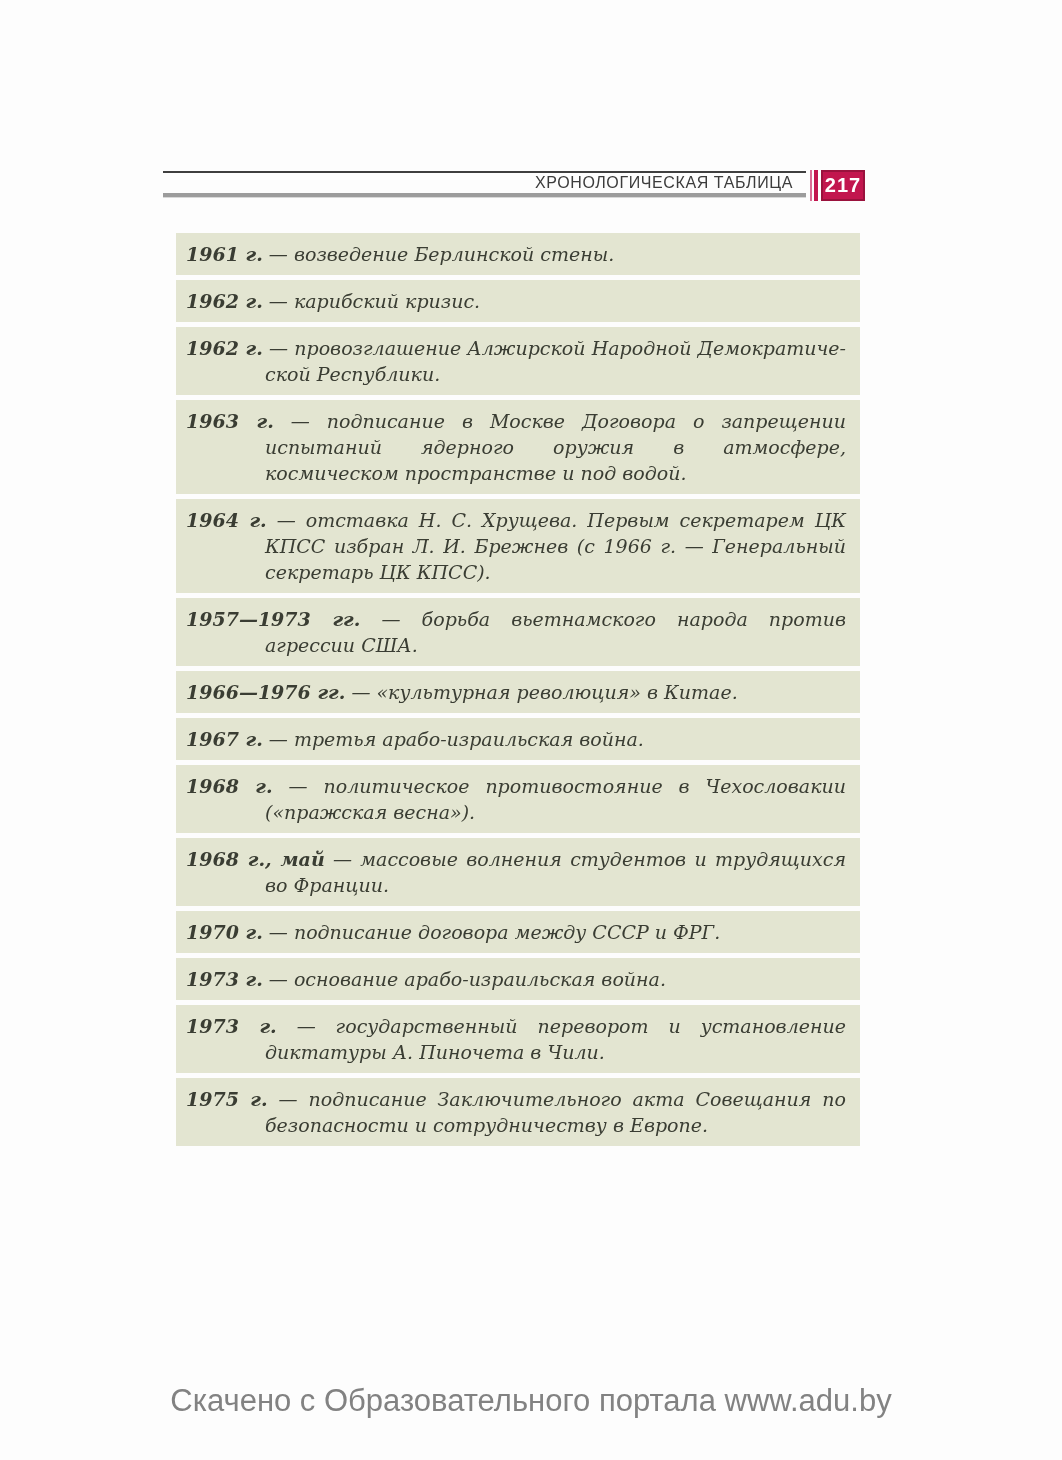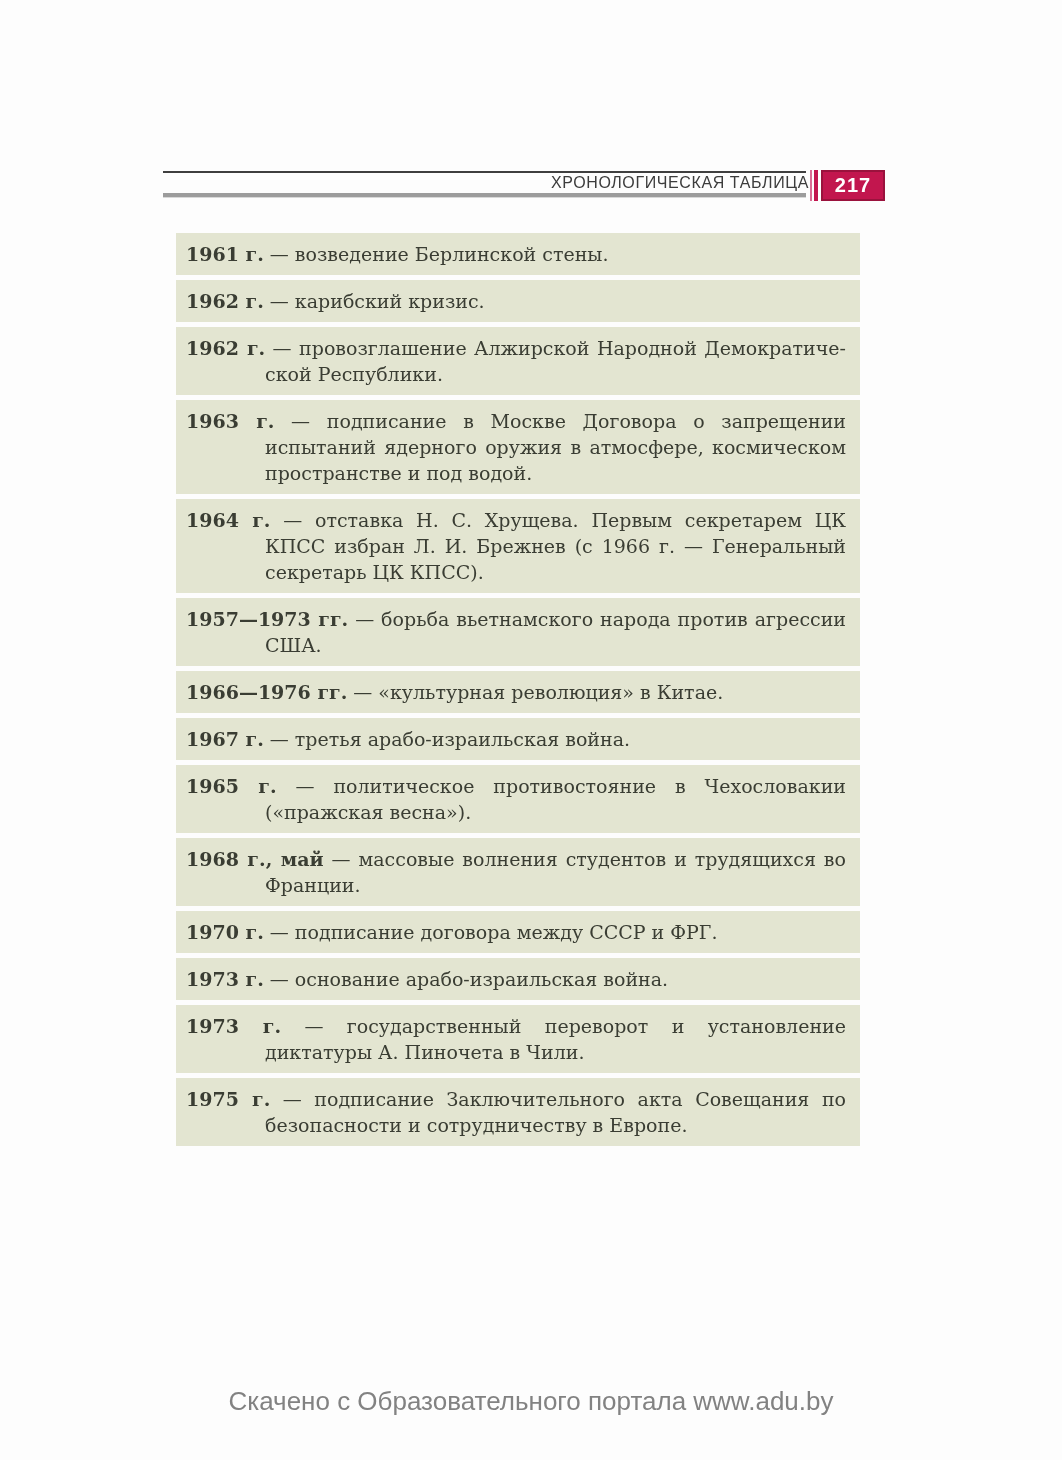--- a/index.html
+++ b/index.html
@@ -22,65 +22,65 @@
   .rule-top{
     position:absolute;left:163px;top:171px;width:643px;height:2px;
     background:#3f3f3f;
   }
   .rule-bottom{
     position:absolute;left:163px;top:193px;width:643px;height:4px;
     background:#9c9c9c;
     box-shadow:0 1px 0 #d8d8d8;
   }
   .running-title{
-    position:absolute;left:179px;top:175px;width:630px;
+    position:absolute;left:163px;top:175px;width:630px;
     text-align:right;
     font-family:"Liberation Sans",sans-serif;
     font-size:16px;line-height:16px;
     letter-spacing:0.6px;
     color:#3c3c3c;
   }
   .page-badge-group{
     position:absolute;left:810px;top:170px;height:31px;
     display:flex;align-items:stretch;
   }
   .bar-thin{width:2px;background:#d96d93;margin-right:2px;}
   .bar-thick{width:4px;background:var(--accent-crimson);margin-right:3px;}
   .badge{
-    width:64px;box-sizing:border-box;
+    width:44px;box-sizing:border-box;
     background:var(--accent-crimson);
     border:2px solid #9a123d;
     color:#ffffff;
     font-family:"Liberation Sans",sans-serif;
     font-weight:bold;font-size:20px;line-height:27px;
     text-align:center;letter-spacing:1px;
   }
 
   
-  .chronology{position:absolute;left:176px;top:233px;width:684px;}
+  .chronology{position:absolute;left:176px;top:233px;width:684px;font-style:italic;}
   .entry{
     background:var(--band-background);
     margin-bottom:5px;
     padding:8px 14px 8px 89px;
     box-sizing:border-box;
     text-indent:-79px;
     text-align:justify;
     font-size:19px;line-height:26px;
     color:var(--body-text);
     hyphens:manual;
     -webkit-hyphens:manual;
   }
   .entry .year{font-weight:bold;white-space:nowrap;}
 
   
   .footer{
     position:absolute;left:0;right:0;top:1383px;
     text-align:center;
     font-family:"Liberation Sans",sans-serif;
-    font-size:26px;line-height:36px;
+    font-size:31px;line-height:36px;
     color:var(--footer-text);
   }
 </style>
 </head>
 <body>
 
 <div class="page">
 
   <div class="rule-top"></div>
   <div class="running-title">ХРОНОЛОГИЧЕСКАЯ ТАБЛИЦА</div>
@@ -128,21 +128,21 @@
       <span class="year">1966—1976 гг.</span>
       <span class="txt">— «культурная революция» в Китае.</span>
     </div>
 
     <div class="entry">
       <span class="year">1967 г.</span>
       <span class="txt">— третья арабо-израильская война.</span>
     </div>
 
     <div class="entry">
-      <span class="year">1965 г.</span>
+      <span class="year">1968 г.</span>
       <span class="txt">— политическое противостояние в Чехословакии («праж­ская весна»).</span>
     </div>
 
     <div class="entry">
       <span class="year">1968 г., май</span>
       <span class="txt">— массовые волнения студентов и трудящихся во Франции.</span>
     </div>
 
     <div class="entry">
       <span class="year">1970 г.</span>

